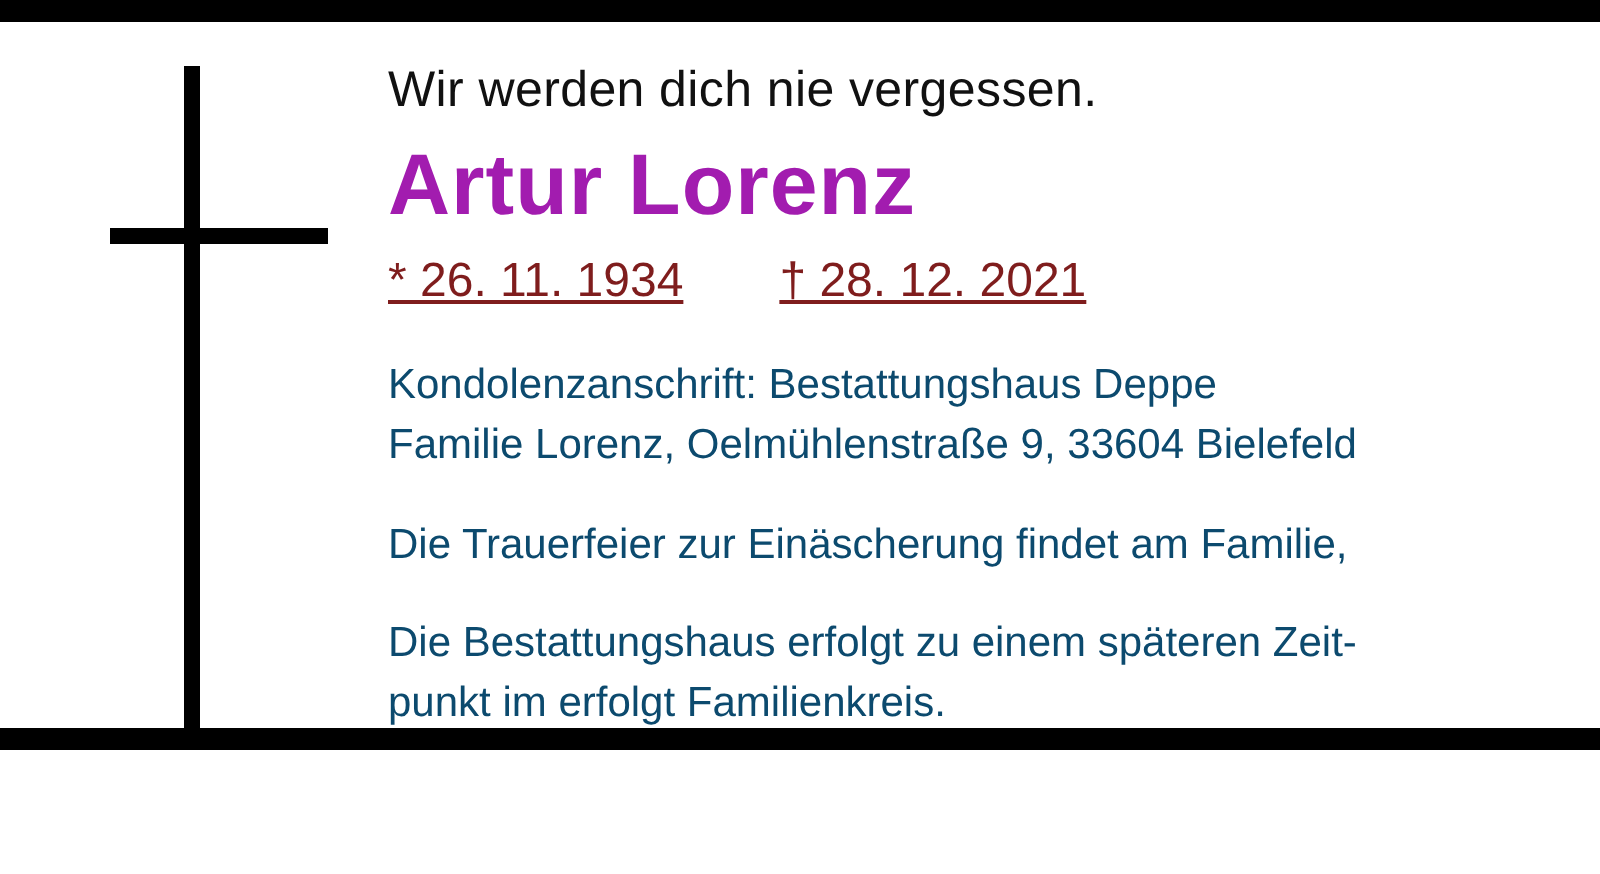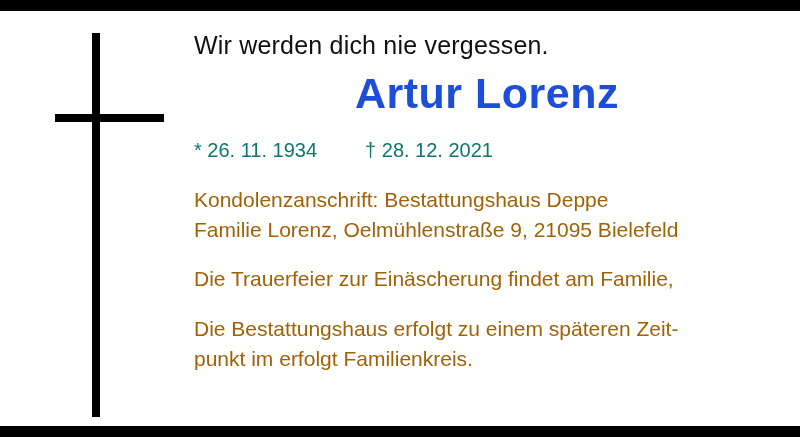--- a/index.html
+++ b/index.html
@@ -6,21 +6,21 @@
     margin: 0;
     padding: 0;
     background: #ffffff;
   }
   body {
     font-family: "Liberation Sans", sans-serif;
   }
   .obituary {
     position: relative;
     width: 800px;
-    height: 437px;
+    height: 375px;
     box-sizing: border-box;
     background: #ffffff;
     border-top: 11px solid #000000;
     border-bottom: 11px solid #000000;
     overflow: hidden;
   }
   
   .cross {
     position: absolute;
     left: 55px;
@@ -52,40 +52,40 @@
   }
   .lead {
     font-size: 25px;
     color: #111111;
     letter-spacing: 0.2px;
     margin: 0 0 4px 0;
     line-height: 1.3;
   }
   .name {
     font-size: 43px;
-    color: #1d4ed8;
-    margin: 8px 0 20px 0;
+    color: #a21caf;
+    margin: 8px 0 8px 0;
     line-height: 1.1;
     letter-spacing: 0.5px;
-    text-align: center;
   }
   .dates {
-    font-size: 20px;
-    color: #0f766e;
+    font-size: 24px;
+    color: #7f1d1d;
     margin: 0 0 22px 0;
     line-height: 1.3;
     white-space: pre;
+    text-decoration: underline;
   }
   .dates .gap {
     display: inline-block;
     width: 48px;
   }
   .block {
     font-size: 21px;
-    color: #a16207;
+    color: #0c4a6e;
     line-height: 1.42;
     margin: 0 0 20px 0;
   }
   .block .line {
     display: block;
   }
   .block:last-child {
     margin-bottom: 0;
   }
 </style>
@@ -102,21 +102,21 @@
   <div class="content">
 
     <p class="lead">Wir werden dich nie vergessen.</p>
 
     <h1 class="name">Artur Lorenz</h1>
 
     <p class="dates"><span>* 26. 11. 1934</span><span class="gap"></span><span>† 28. 12. 2021</span></p>
 
     <p class="block">
       <span class="line">Kondolenzanschrift: Bestattungshaus Deppe</span>
-      <span class="line">Familie Lorenz, Oelmühlenstraße 9, 21095 Bielefeld</span>
+      <span class="line">Familie Lorenz, Oelmühlenstraße 9, 33604 Bielefeld</span>
     </p>
 
     <p class="block">
       <span class="line">Die Trauerfeier zur Einäscherung findet am Familie,</span>
     </p>
 
     <p class="block">
       <span class="line">Die Bestattungshaus erfolgt zu einem späteren Zeit-</span>
       <span class="line">punkt im erfolgt Familienkreis.</span>
     </p>

